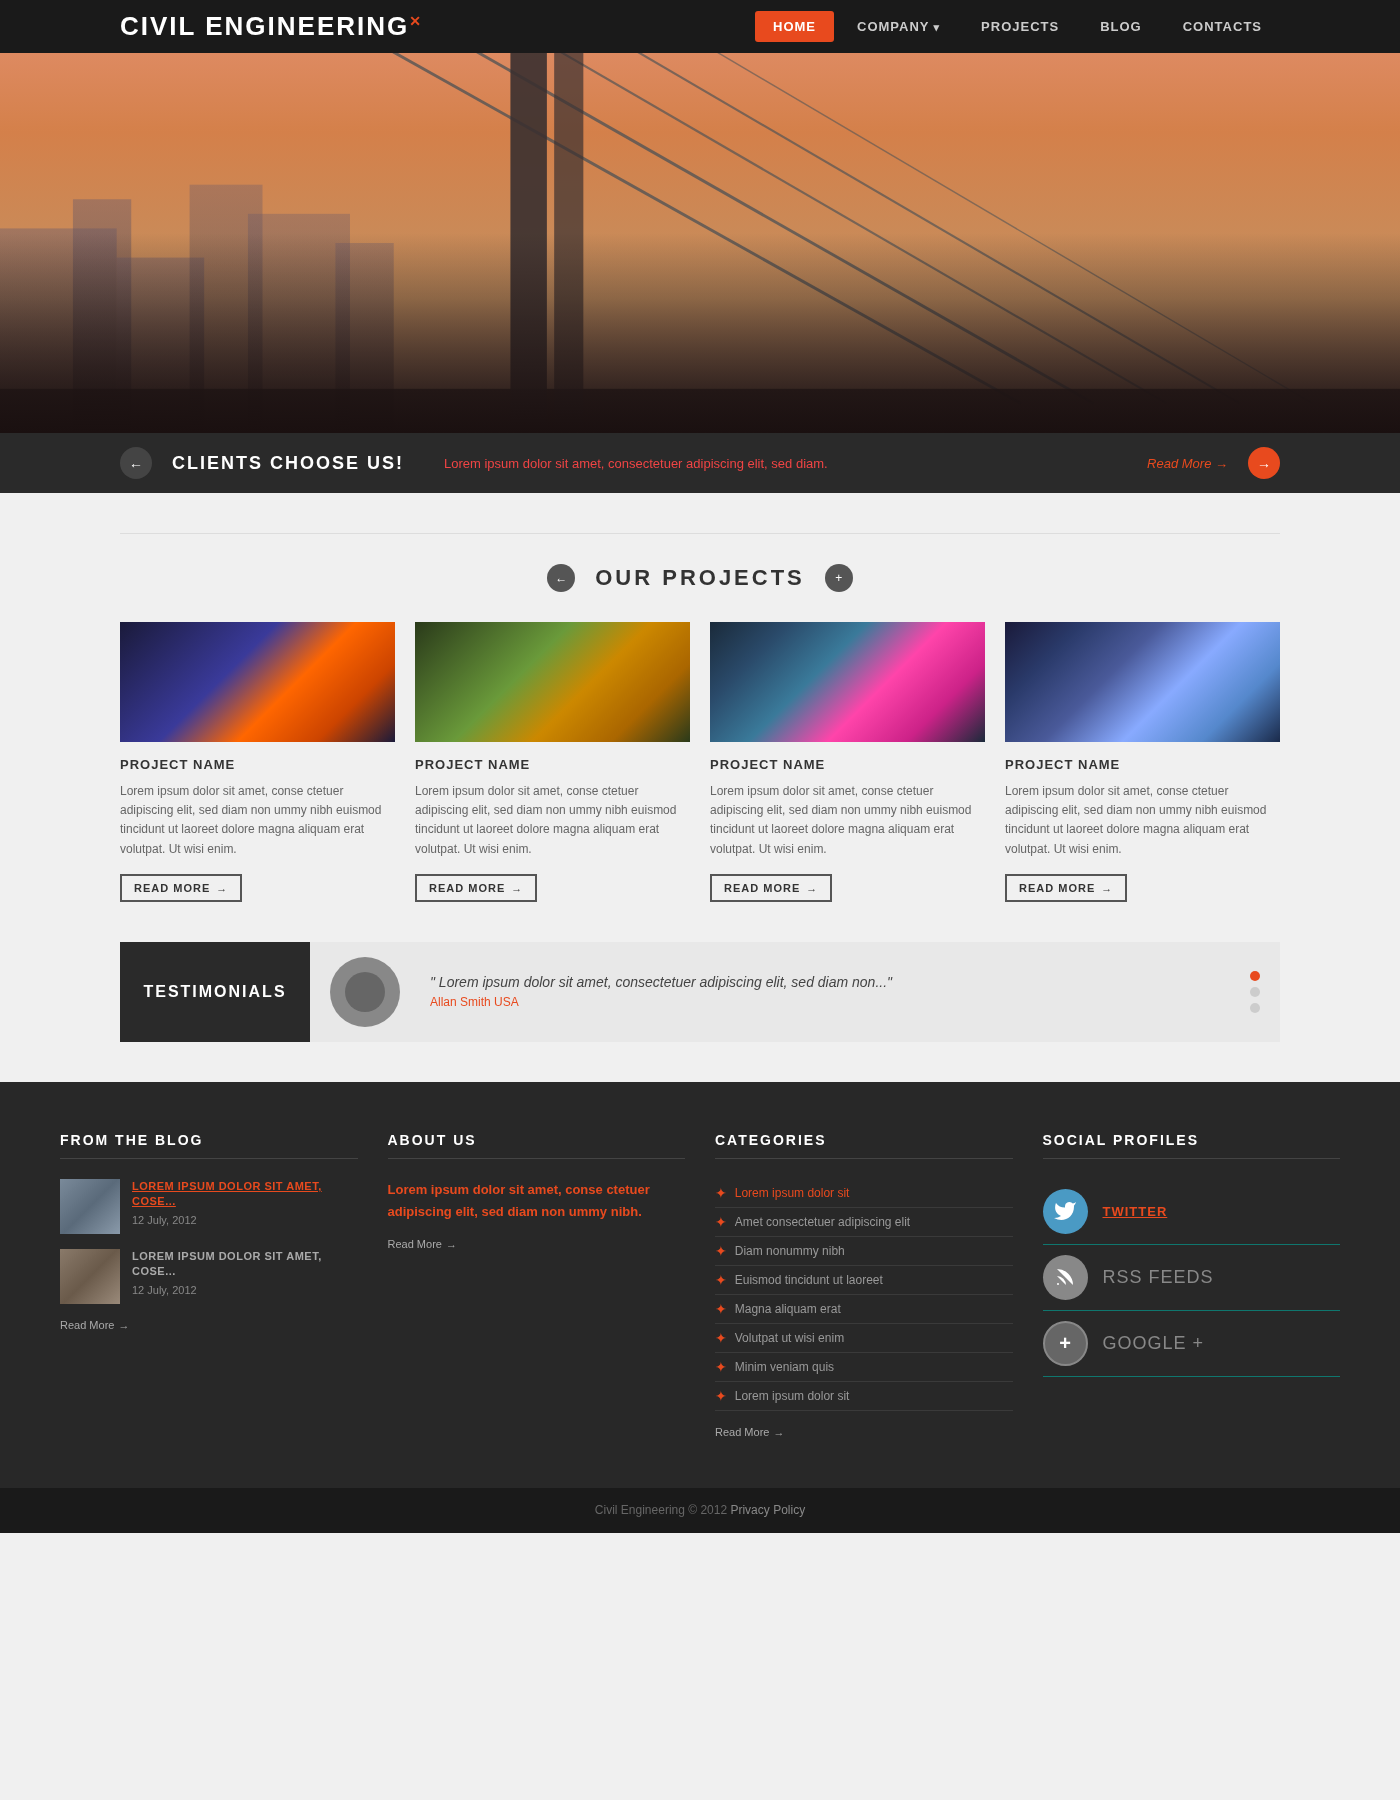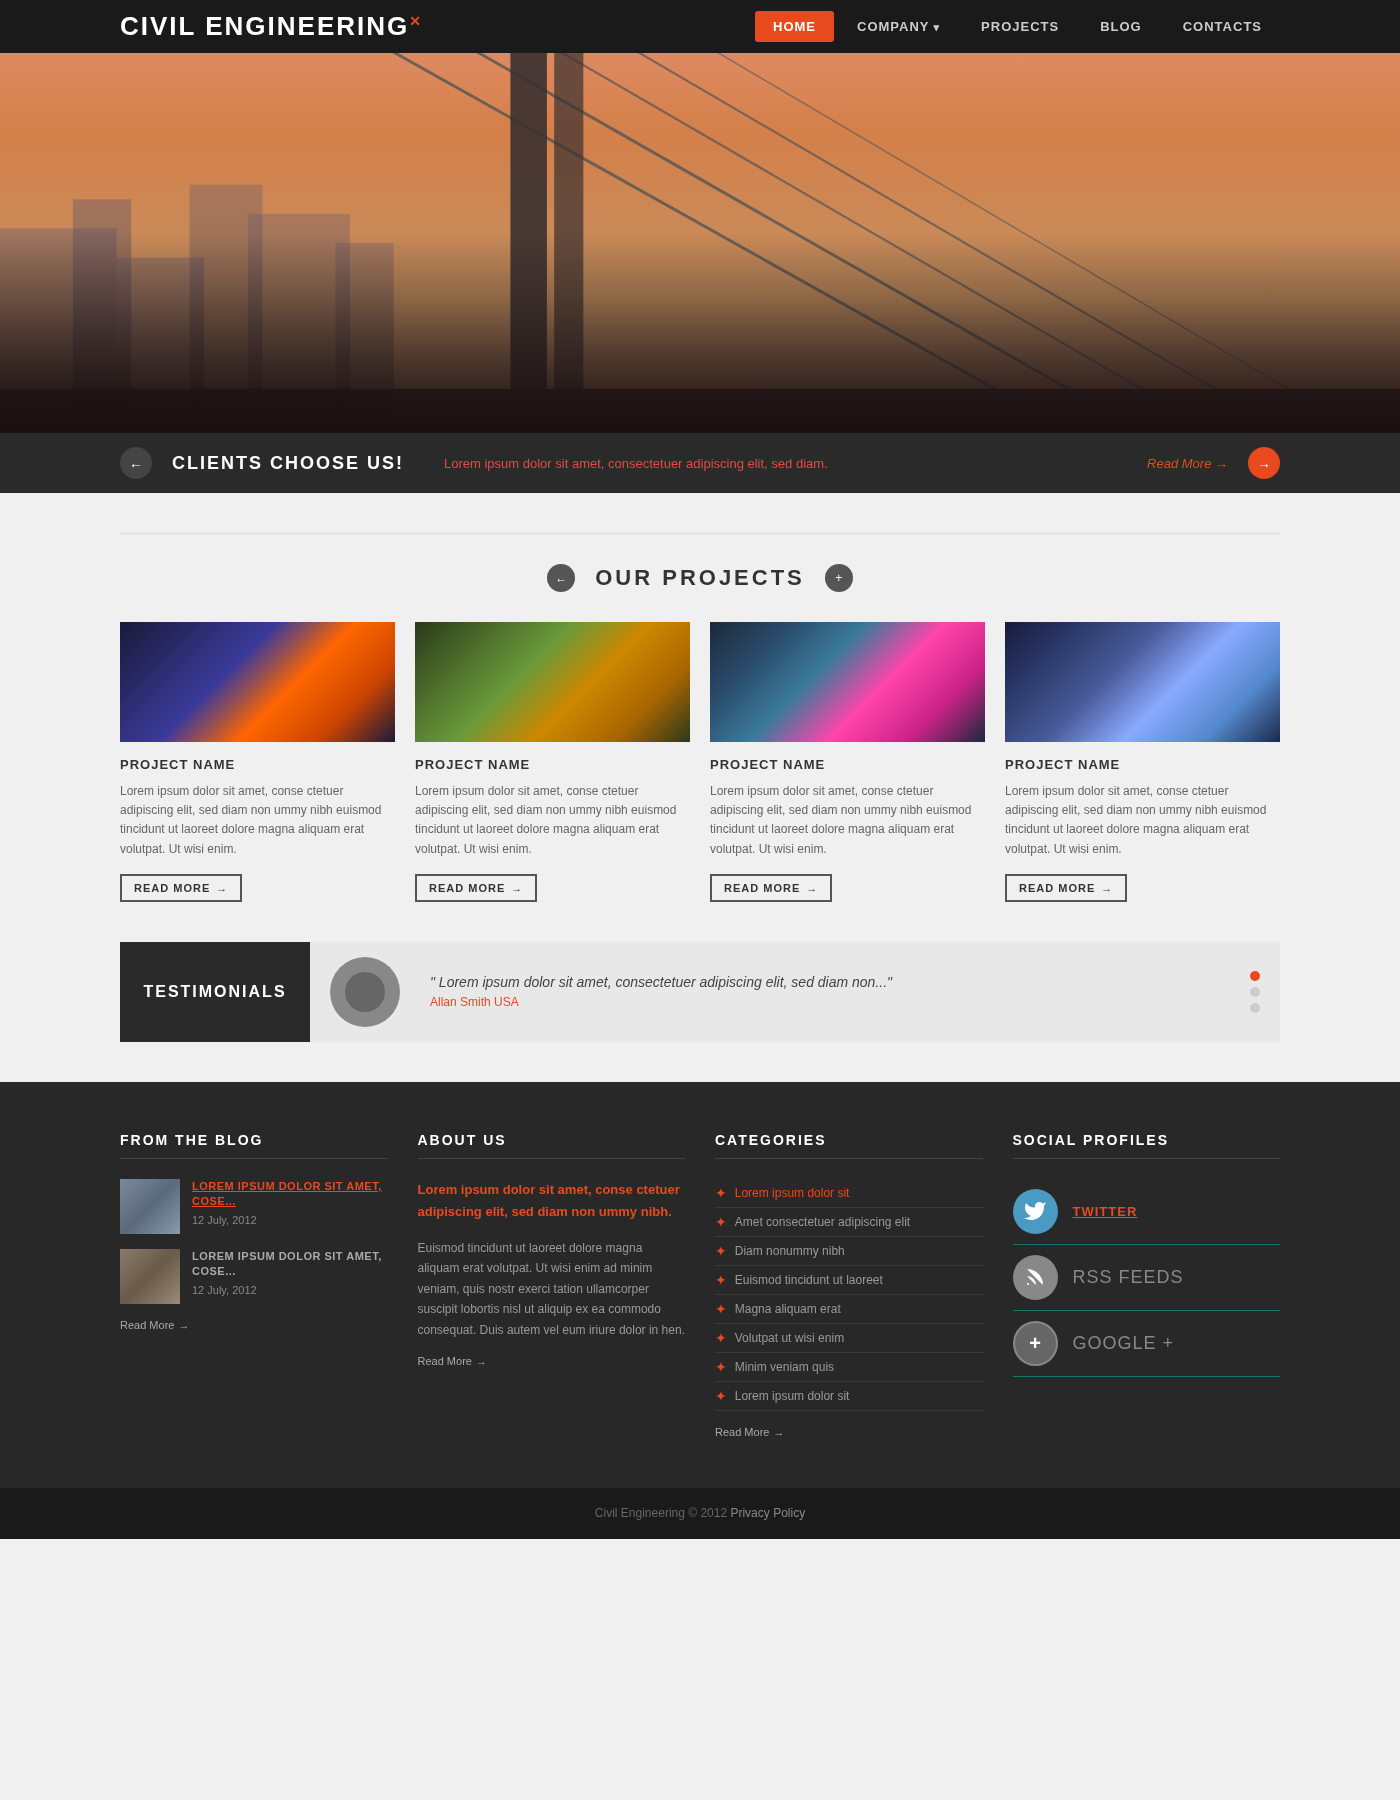--- a/index.html
+++ b/index.html
@@ -285,21 +285,21 @@
       width: 10px;
       height: 10px;
       border-radius: 50%;
       background: #ccc;
     }
     .dot.active { background: #e84a1e; }
 
     
     .bottom-section {
       background: #282828;
-      padding: 50px 120px;
+      padding: 50px 60px;
       display: grid;
       grid-template-columns: repeat(4, 1fr);
       gap: 30px;
     }
     .bottom-col-title {
       color: #fff;
       font-size: 14px;
       font-weight: bold;
       letter-spacing: 2px;
       text-transform: uppercase;
@@ -423,21 +423,21 @@
     }
     .social-label-plain {
       color: #888;
       font-size: 18px;
       letter-spacing: 1px;
     }
 
     
     .footer {
       background: #1a1a1a;
-      height: 51px;
+      height: 45px;
       display: flex;
       align-items: center;
       justify-content: center;
       color: #666;
       font-size: 12px;
     }
     .footer a { color: #888; text-decoration: none; }
 
     
     .section-line {
@@ -587,21 +587,20 @@
         <div class="blog-title" style="color:#aaa;text-decoration:none;">LOREM IPSUM DOLOR SIT AMET, COSE...</div>
         <div class="blog-date">12 July, 2012</div>
       </div>
     </div>
     <div class="blog-read-more">Read More</div>
   </div>
 
   <div class="bottom-col">
     <h3 class="bottom-col-title">ABOUT US</h3>
     <p class="about-text">Lorem ipsum dolor sit amet, conse ctetuer adipiscing elit, sed diam non ummy nibh.</p>
-    <p class="about-text-2">Euismod tincidunt ut laoreet dolore magna aliquam erat volutpat. Ut wisi enim ad minim veniam, quis nostr exerci tation ullamcorper suscipit lobortis nisl ut aliquip ex ea commodo consequat. Duis autem vel eum iriure dolor in hen.</p>
     <div class="about-read-more">Read More</div>
   </div>
 
   <div class="bottom-col">
     <h3 class="bottom-col-title">CATEGORIES</h3>
     <div class="category-item highlight">
       <span class="cat-bullet">✦</span>
       <span>Lorem ipsum dolor sit</span>
     </div>
     <div class="category-item">

